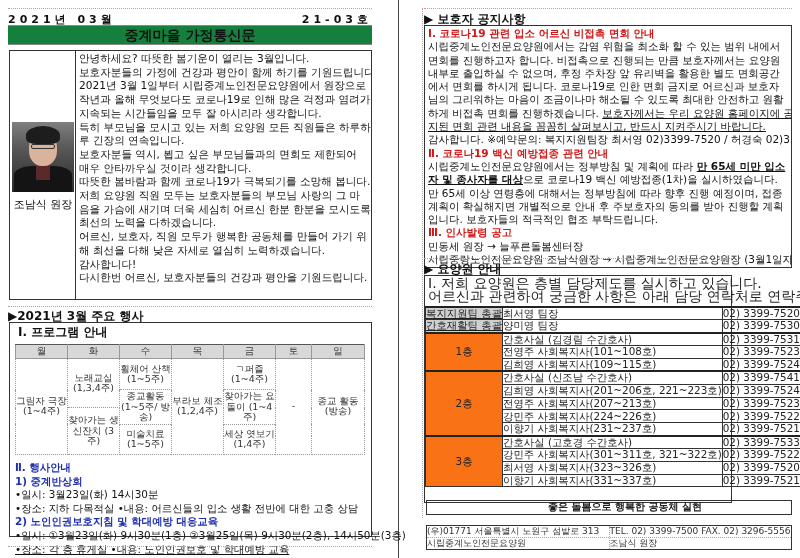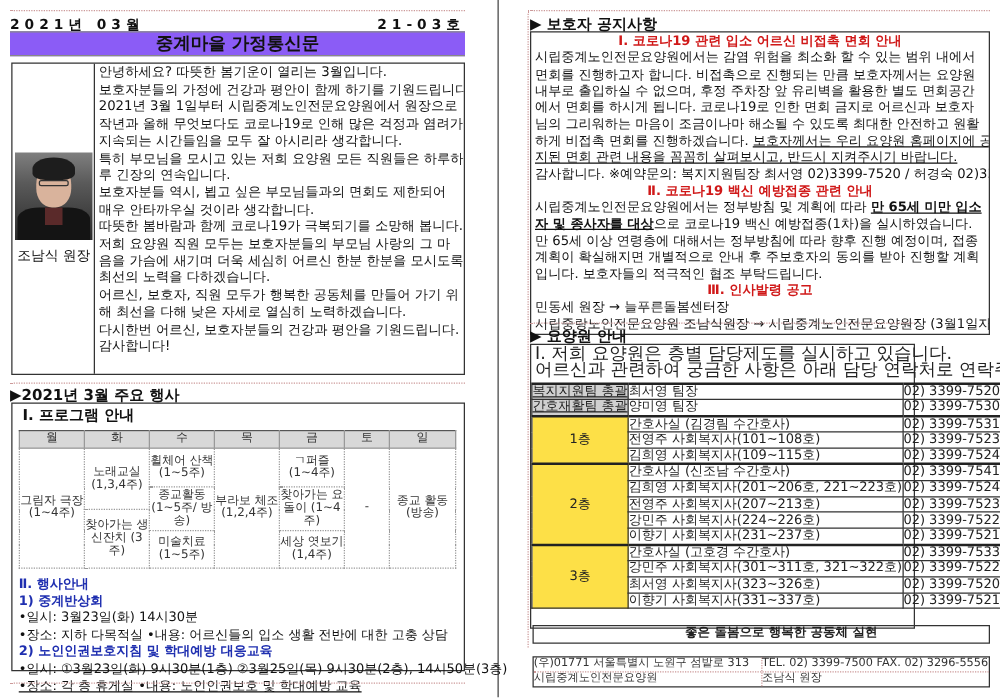--- a/index.html
+++ b/index.html
@@ -10,21 +10,21 @@
   .page { position: absolute; top: 0; }
   .left { left: 8px; width: 364px; }
   .right { left: 424px; width: 368px; }
   .divider { position: absolute; left: 398px; top: 0; width: 1px; height: 558px; background: #444; }
 
   
   .hdr-line { position: absolute; top: 8px; left: 0; width: 364px; height: 18px;
     font-size: 11px; font-weight: bold; letter-spacing: 4px; border-top: 1px dotted #c99; padding-top: 3px; }
   .hdr-line .no { position: absolute; right: 0; top: 3px; letter-spacing: 4px; }
   .title-bar { position: absolute; top: 25px; left: 0; width: 364px; height: 20px;
-    background: #8b5cf6; border-top: 1px solid #888; border-bottom: 1px solid #888;
+    background: #15803d; border-top: 1px solid #888; border-bottom: 1px solid #888;
     text-align: center; font-size: 14px; line-height: 19px; font-weight: bold; }
 
   
   .greet { position: absolute; top: 50px; left: 1px; width: 363px; height: 250px; border: 1.5px solid #333; display: flex; }
   .greet .photo-col { width: 66px; border-right: 1px solid #333; position: relative; }
   .greet .photo { position: absolute; top: 71px; left: 2px; width: 62px; height: 70px;
     background: linear-gradient(180deg,#7f7f7f 0%,#5a5a5a 35%,#2a2a2a 100%); overflow: hidden; }
   .photo .face { position: absolute; left: 17px; top: 10px; width: 28px; height: 34px; border-radius: 45%; background: #d9b39c; }
   .photo .hair { position: absolute; left: 14px; top: 4px; width: 34px; height: 18px; border-radius: 50% 50% 30% 30%; background: #1d1d1d; }
   .photo .glasses { position: absolute; left: 19px; top: 22px; width: 24px; height: 5px; border: 1px solid #333; border-radius: 2px; }
@@ -45,31 +45,31 @@
   .ev-info { position: absolute; top: 138px; left: 5px; font-size: 10.4px; line-height: 13.6px; white-space: nowrap; }
   .blue { color: #1f2fb0; font-weight: bold; }
   .ev-info .u { text-decoration: underline; }
 
   .left-bottom-dot { position: absolute; top: 546px; left: 0; width: 364px; border-top: 1px dotted #c99; }
 
   
   .r-head { font-size: 12px; font-weight: bold; border-top: 1px dotted #c99; padding-top: 2px; height: 17px; }
   .notice { position: absolute; top: 8px; left: 0; width: 368px; }
   .notice-box { border: 1.5px solid #333; padding: 1px 3px; font-size: 10.5px; line-height: 13.3px; white-space: nowrap; overflow: hidden; }
-  .red { color: #d01818; font-weight: bold; text-align: center; }
+  .red { color: #d01818; font-weight: bold; }
   .ul { text-decoration: underline; }
   .bold { font-weight: bold; }
 
   .staff { position: absolute; top: 258px; left: 0; width: 308px; }
   .staff-box { border: 1.5px solid #333; height: 228px; }
   .staff-intro { font-size: 14px; line-height: 12.5px; padding: 1px 3px; color: #222; white-space: nowrap; height: 30px; }
   table.staff-t { width: 100%; border-collapse: collapse; font-size: 10.4px; line-height: 11.4px; color: #222; }
   table.staff-t td { border: 1px solid #333; padding: 0 0; white-space: nowrap; height: 12.8px; }
   table.staff-t td.lbl { background: #d0d0d0; width: 78px; text-align: center; text-decoration: underline; }
-  table.staff-t td.floor { background: #fde047; text-align: center; }
+  table.staff-t td.floor { background: #f97316; text-align: center; }
   table.staff-t td.ph { width: 86px; }
   table.staff-t tr.thick td { border-top: 2px solid #222; }
 
   .slogan { position: absolute; top: 500px; left: 2px; width: 366px; height: 15px; border: 1.5px solid #333; text-align: center; font-size: 10px; line-height: 12px; font-weight: bold; color: #222; padding-left: 32px; }
   .footer { position: absolute; top: 525px; left: 2px; width: 366px; height: 25px; border: 1.5px solid #333; font-size: 9px; line-height: 11px; color: #333; display: flex; }
   .footer .fc { flex: 1; text-align: left; }
   .footer .fc:first-child { border-right: 1px dotted #c99; }
   .footer .fc div:first-child { border-bottom: 1px dotted #c99; }
   .r-left-dots { position: absolute; top: 8px; left: -2px; height: 510px; border-left: 1px dotted #c99; }
 </style>
@@ -105,22 +105,22 @@
       <p>특히 부모님을 모시고 있는 저희 요양원 모든 직원들은 하루하</p>
       <p>루 긴장의 연속입니다.</p>
       <p> 보호자분들 역시, 뵙고 싶은 부모님들과의 면회도 제한되어</p>
       <p>매우 안타까우실 것이라 생각합니다.</p>
       <p> 따뜻한 봄바람과 함께 코로나19가 극복되기를 소망해 봅니다.</p>
       <p> 저희 요양원 직원 모두는 보호자분들의 부모님 사랑의 그 마</p>
       <p>음을 가슴에 새기며 더욱 세심히 어르신 한분 한분을 모시도록</p>
       <p>최선의 노력을 다하겠습니다.</p>
       <p> 어르신, 보호자, 직원 모두가 행복한 공동체를 만들어 가기 위</p>
       <p>해 최선을 다해 낮은 자세로 열심히 노력하겠습니다.</p>
+      <p> 감사합니다!</p>
       <p> 다시한번 어르신, 보호자분들의 건강과 평안을 기원드립니다.</p>
-      <p> 감사합니다!</p>
     </div>
   </div>
 
   <div class="ev-head">▶2021년 3월 주요 행사</div>
   <div class="ev-box">
     <div class="ev-sub"> Ⅰ. 프로그램 안내</div>
     <table class="prog">
       <tbody>
           <tr>
         <th>월</th>

